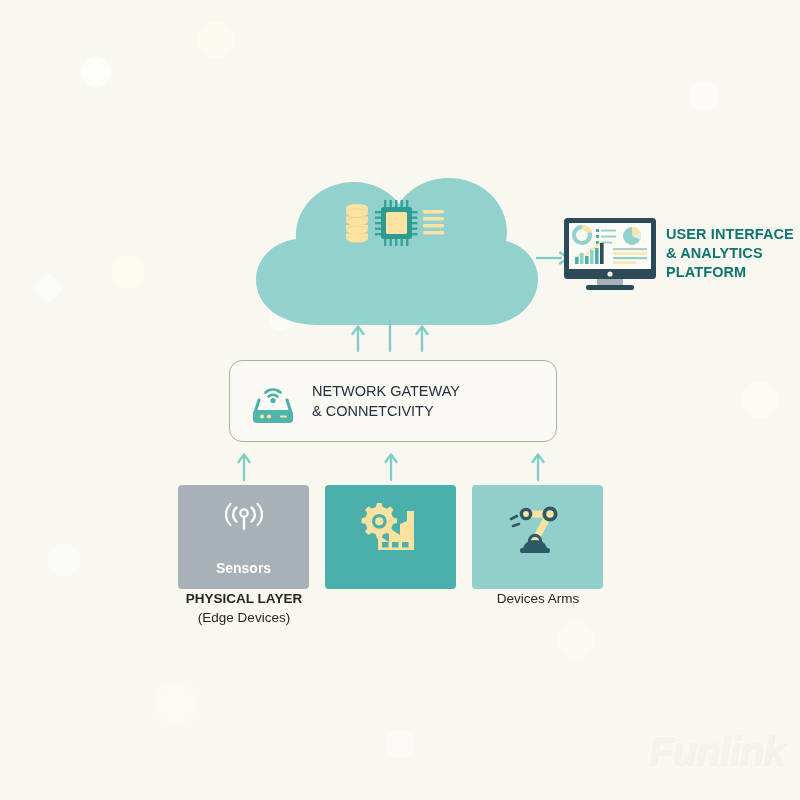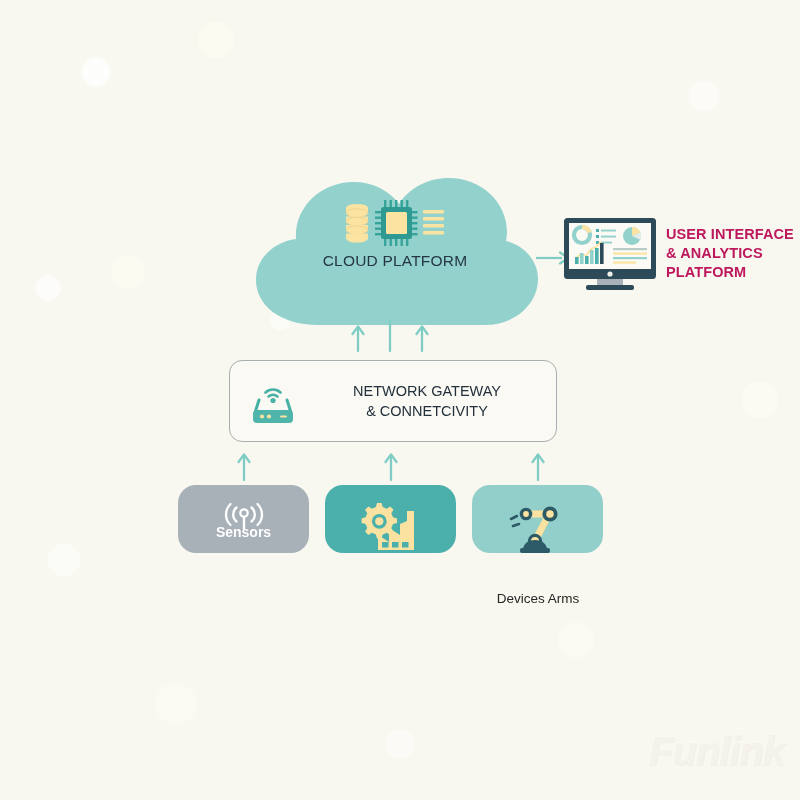--- a/index.html
+++ b/index.html
@@ -49,52 +49,51 @@
     font-size: 15.5px;
     line-height: 21px;
     letter-spacing: 0.2px;
   }
   .cloud-label div { white-space: nowrap; }
 
   
   #monitor-group { left: 562px; top: 216px; width: 96px; height: 80px; }
   #ui-label {
     left: 666px; top: 225px;
-    color: #be185d;
+    color: #0f766e;
     font-size: 14.5px;
     line-height: 19px;
     font-weight: bold;
     letter-spacing: 0.1px;
   }
   #ui-label div { white-space: nowrap; }
 
   
   #gateway-box {
     left: 229px; top: 360px;
     width: 328px; height: 82px;
     background: #faf9f3;
     border: 1.6px solid #a9aeae;
     border-radius: 13px;
     box-sizing: border-box;
   }
   #gateway-icon { left: 18px; top: 17px; width: 50px; height: 48px; }
   #gateway-text {
     left: 82px; top: 20px; width: 230px;
-    text-align: center;
     color: #23313d;
     font-size: 14.5px;
     line-height: 20px;
   }
   #gateway-text div { white-space: nowrap; }
 
   
   .card {
     position: absolute;
-    width: 131px; height: 68px;
-    border-radius: 18px;
+    width: 131px; height: 104px;
+    border-radius: 4px;
     top: 485px;
   }
   #card-sensors { left: 178px; background: #a7b1b7; }
   #card-machinery { left: 325px; background: #4bb0ab; }
   #card-robotic { left: 472px; background: #93cfca; }
 
   .card-icon {
     position: absolute;
     left: 0; right: 0;
     display: flex;
@@ -209,21 +208,20 @@
 
       <g fill="#fbe3a2">
         <rect x="81" y="12" width="21" height="3.4" rx="1.2"></rect>
         <rect x="81" y="19" width="21" height="3.4" rx="1.2"></rect>
         <rect x="81" y="26" width="21" height="3.4" rx="1.2"></rect>
         <rect x="81" y="33" width="21" height="3.4" rx="1.2"></rect>
       </g>
     </svg>
 
     <div class="cloud-label">
-      <div>CLOUD PLATFORM</div>
     </div>
   </div>
 
   <svg class="abs" style="left:534px;top:248px;" width="40" height="20" viewBox="0 0 40 20">
     <line x1="2" y1="10" x2="28" y2="10" stroke="#7fcdc4" stroke-width="2.2"></line>
     <path d="M26 4.5 L34 10 L26 15.5" fill="none" stroke="#7fcdc4" stroke-width="2.2" stroke-linejoin="round" stroke-linecap="round"></path>
   </svg>
 
   <div class="abs" id="monitor-group">
     <svg width="96" height="80" viewBox="0 0 96 80">
@@ -344,20 +342,24 @@
           <path d="M30.5 8.5 A9 9 0 0 1 30.5 22.5"></path>
           <path d="M9.5 5 A14.5 14.5 0 0 0 9.5 26"></path>
           <path d="M36.5 5 A14.5 14.5 0 0 1 36.5 26"></path>
         </g>
         <circle cx="23" cy="14" r="3.7" fill="none" stroke="#ffffff" stroke-width="2.3"></circle>
         <rect x="21.8" y="17" width="2.4" height="14" rx="1.1" fill="#ffffff"></rect>
       </svg>
     </div>
     <div id="sensors-inner-label">Sensors</div>
   </div>
+  <div class="card-caption" id="caption-sensors">
+    <div>PHYSICAL LAYER</div>
+    <div class="sub">(Edge Devices)</div>
+  </div>
 
   <div class="card" id="card-machinery">
     <div class="card-icon" id="machinery-icon-wrap">
       <svg width="66" height="56" viewBox="0 0 66 56">
 
         <g fill="#fbe2a0">
           <path d="M19 2 l4.6 0 l1.1 4.0 l4.0 1.7 l3.5 -2.2 l3.3 3.3 l-2.2 3.5 l1.7 4.0 l4.0 1.1 l0 4.6 l-4.0 1.1 l-1.7 4.0 l2.2 3.5 l-3.3 3.3 l-3.5 -2.2 l-4.0 1.7 l-1.1 4.0 l-4.6 0 l-1.1 -4.0 l-4.0 -1.7 l-3.5 2.2 l-3.3 -3.3 l2.2 -3.5 l-1.7 -4.0 l-4.0 -1.1 l0 -4.6 l4.0 -1.1 l1.7 -4.0 l-2.2 -3.5 l3.3 -3.3 l3.5 2.2 l4.0 -1.7 Z"></path>
         </g>
         <circle cx="21.3" cy="20.3" r="7.4" fill="#4bb0ab"></circle>
         <circle cx="21.3" cy="20.3" r="4.1" fill="#fbe2a0"></circle>

